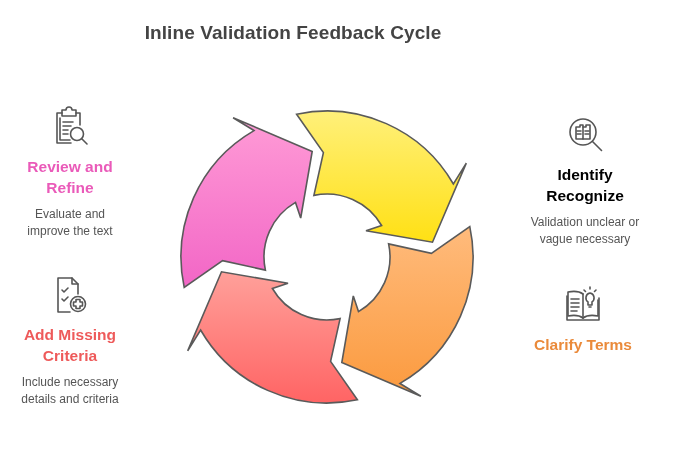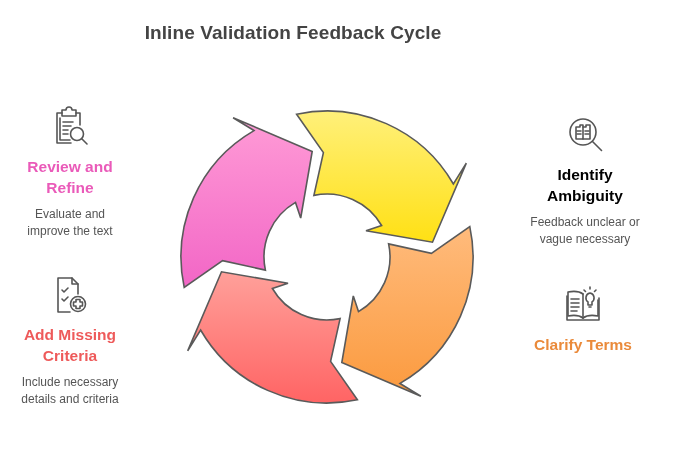--- a/index.html
+++ b/index.html
@@ -135,24 +135,24 @@
 <div class="step" id="step-identify">
   <svg class="icon" viewBox="0 0 44 44" fill="none" stroke="#555" stroke-width="1.6" stroke-linecap="round" stroke-linejoin="round">
     <circle cx="20" cy="20" r="13"></circle>
     <path d="M29.5 29.5 l9 9"></path>
     <path d="M13 15 h4 v-2 h3 v14 h-7 z"></path>
     <path d="M20 15 h3 v-2 h4 v14 h-7"></path>
     <path d="M14 19 h4 M14 22 h4 M22 19 h4 M22 22 h4"></path>
   </svg>
   <div class="step-title" style="color:#000000">
     <div>Identify</div>
-    <div>Ambiguity</div>
+    <div>Recognize</div>
   </div>
   <div class="step-desc">
-    <div>Feedback unclear or</div>
+    <div>Validation unclear or</div>
     <div>vague necessary</div>
   </div>
 </div>
 
 <div class="step" id="step-clarify">
   <svg class="icon" viewBox="0 0 44 44" fill="none" stroke="#555" stroke-width="1.6" stroke-linecap="round" stroke-linejoin="round">
     <path d="M22 36 c-4 -3 -10 -3 -15 -2 v-24 c5 -1 11 -1 15 2"></path>
     <path d="M22 12 v24"></path>
     <path d="M22 36 c4 -3 10 -3 15 -2 v-16"></path>
     <path d="M6 14 v24 h16 h16 v-22"></path>

